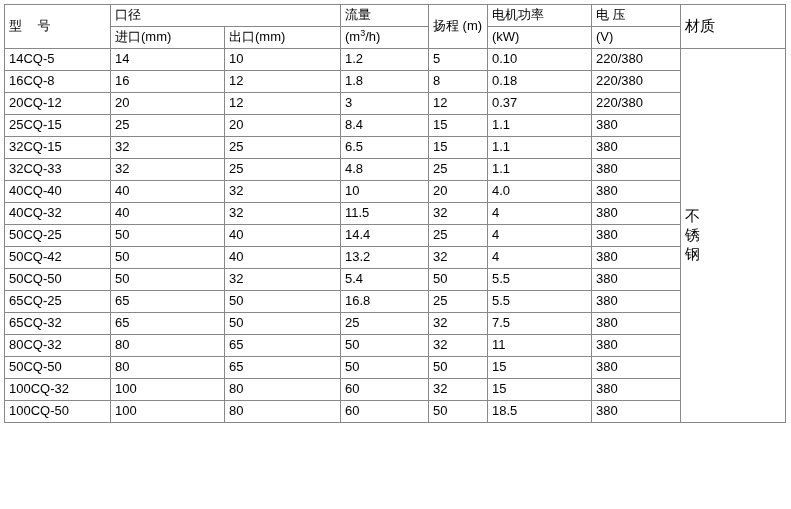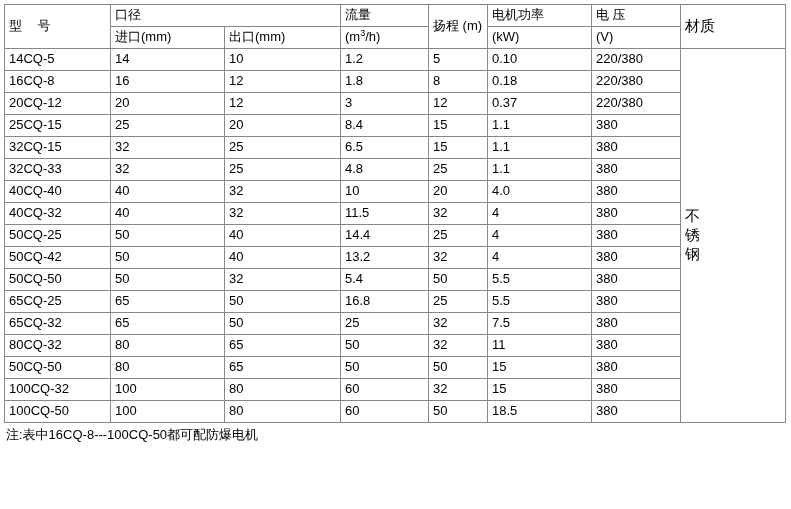--- a/index.html
+++ b/index.html
@@ -269,14 +269,13 @@
           <td>100</td>
           <td>80</td>
           <td>60</td>
           <td>50</td>
           <td>18.5</td>
           <td>380</td>
         </tr>
       </tbody>
   </table>
 
-  <div class="note">注:表中16CQ-8---100CQ-50都可配防爆电机</div>
 </div>
 
 </body></html>

